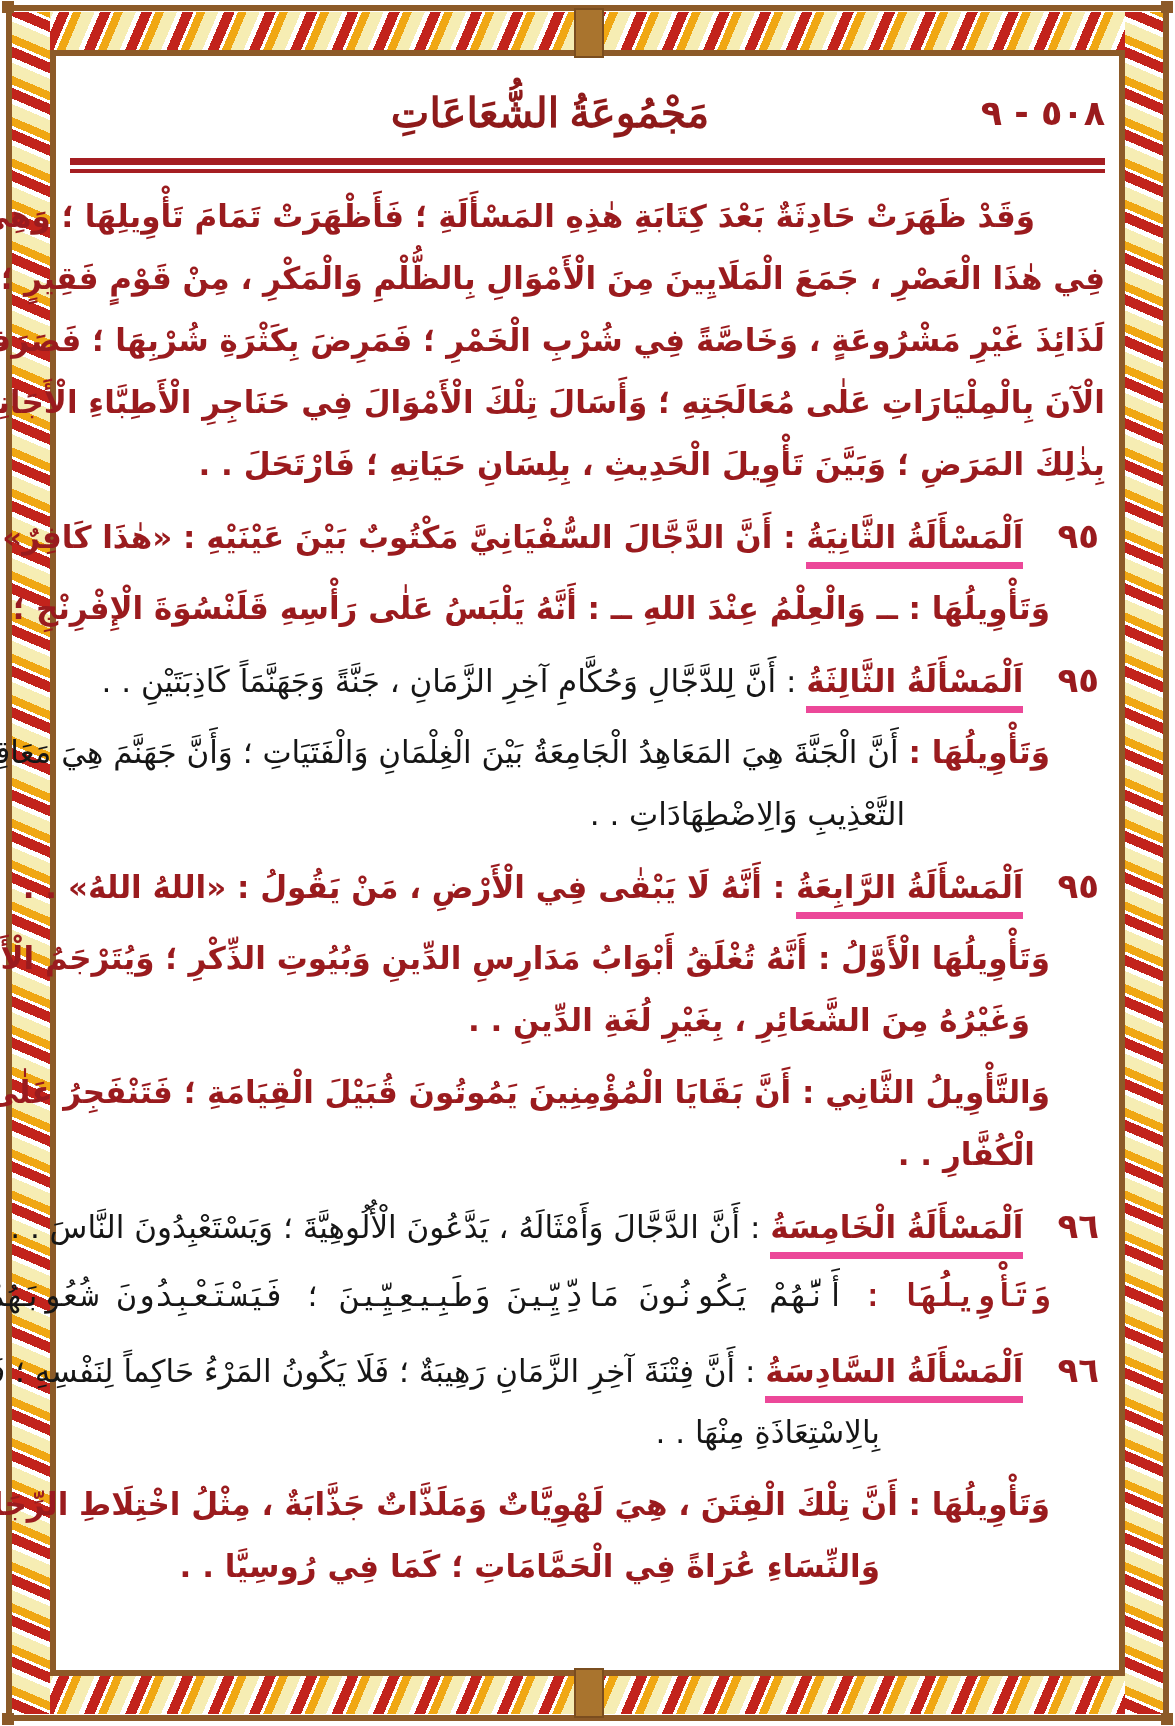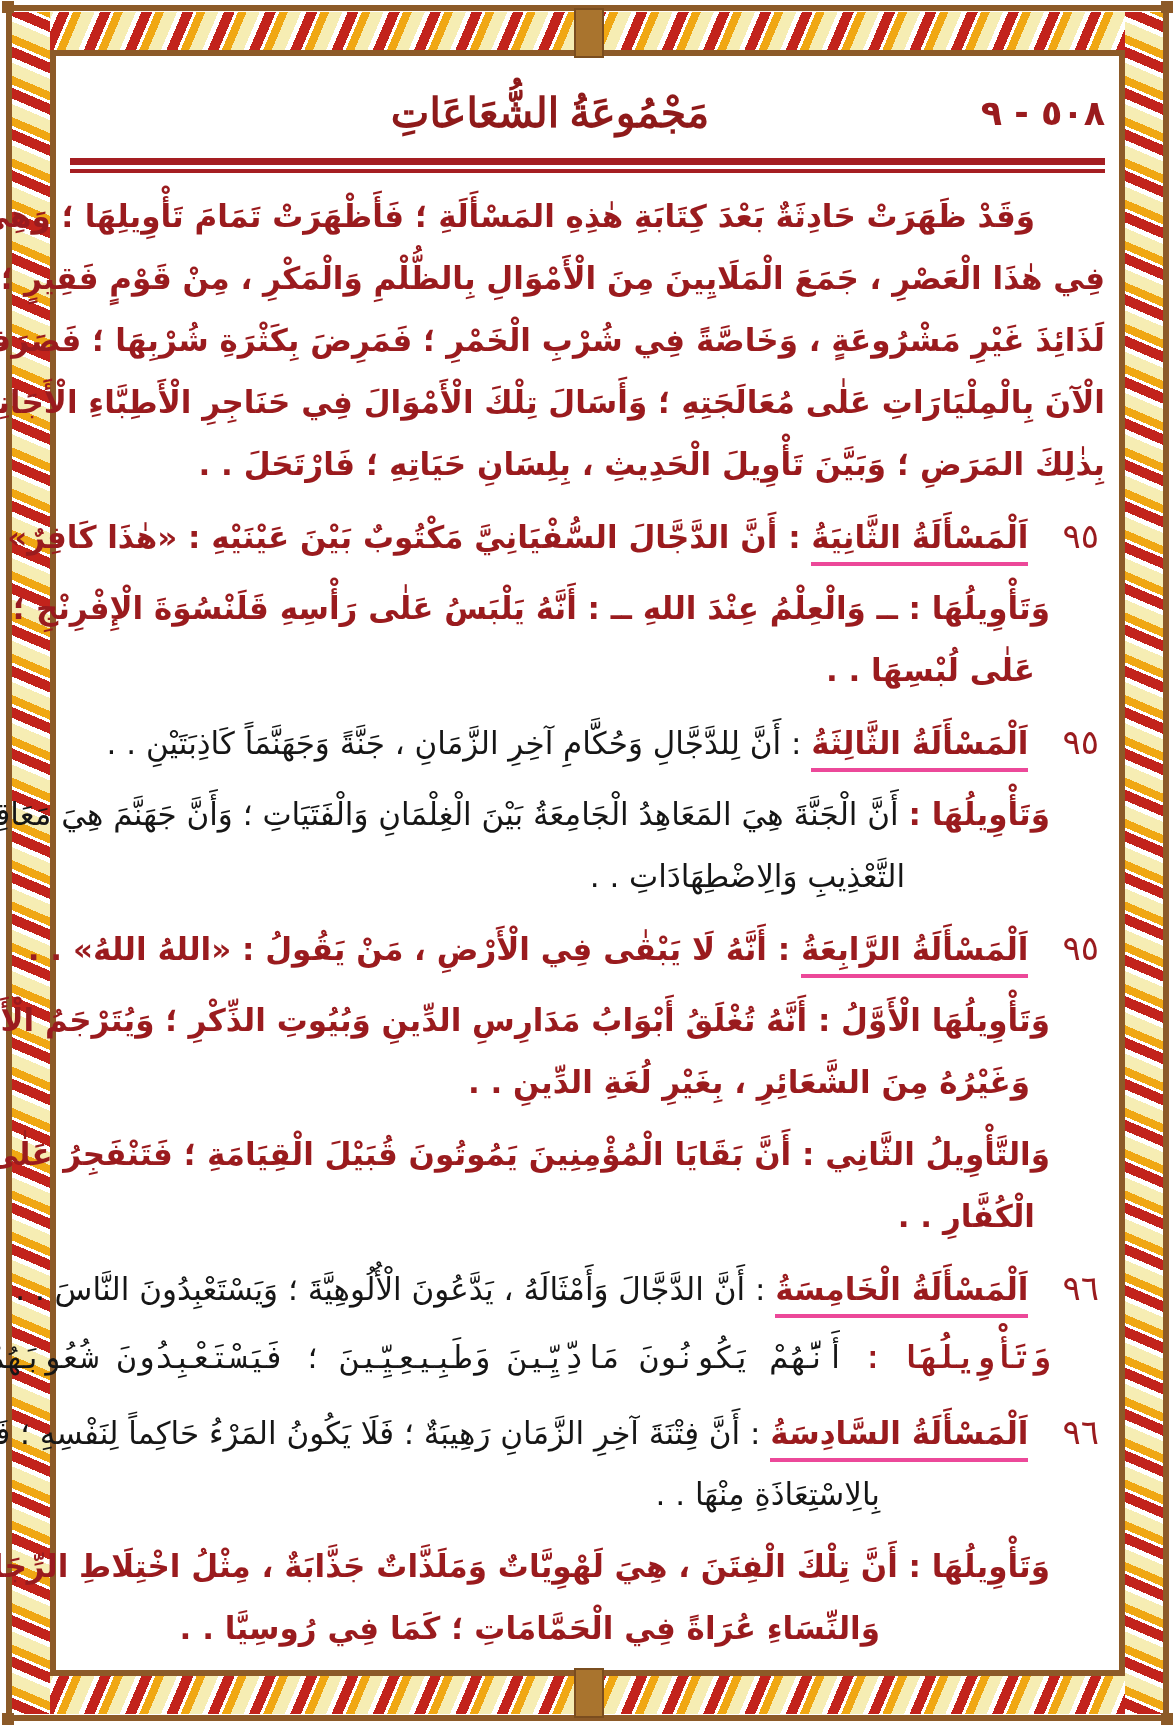--- a/index.html
+++ b/index.html
@@ -39,24 +39,24 @@
   .rule{margin-top:8px;}
   .rule .bar1{height:7px;background:#a51e22;}
   .rule .bar2{height:4px;background:#a51e22;margin-top:4px;}
   
   .body{margin-top:14px;direction:rtl;}
   .line{position:relative;height:62px;line-height:58px;font-size:31px;
         text-align:right;white-space:nowrap;direction:rtl;}
   .line.gap{margin-top:10px;}
   .seg-red{color:#9a1b1e;font-weight:bold;}
   .seg-black{color:#161616;font-weight:normal;}
-  .seg-hlead{color:#9a1b1e;font-weight:bold;border-bottom:4px solid #ec4899;
+  .seg-hlead{color:#9a1b1e;font-weight:bold;border-bottom:7px solid #ec4899;
              padding-bottom:7px;margin-top:30px;}
   .seg-tlead{color:#9a1b1e;font-weight:bold;}
-  .margin-num{display:inline-block;color:#9a1b1e;font-weight:normal;font-size:34px;
+  .margin-num{display:inline-block;color:#9a1b1e;font-weight:bold;font-size:34px;
               margin-left:34px;}
 </style>
 </head>
 <body>
 
 <div class="page">
 
   <div class="band band-h band-top"></div>
   <div class="band band-h band-bottom"></div>
   <div class="band band-v band-left"></div>
@@ -80,21 +80,20 @@
       <div class="bar2"></div>
     </div>
     <div class="body" id="body-lines">
         <div class="line" style="padding-right: 70px;"><span class="seg-red">وَقَدْ ظَهَرَتْ حَادِثَةٌ بَعْدَ كِتَابَةِ هٰذِهِ المَسْأَلَةِ ؛ فَأَظْهَرَتْ تَمَامَ تَأْوِيلِهَا ؛ وَهِيَ : أَنَّ جَبَّاراً</span></div>
         <div class="line" style="padding-right: 0px;"><span class="seg-red">فِي هٰذَا الْعَصْرِ ، جَمَعَ الْمَلَايِينَ مِنَ الْأَمْوَالِ بِالظُّلْمِ وَالْمَكْرِ ، مِنْ قَوْمٍ فَقِيرٍ ؛ فَأَسْرَفَ بِهَا فِي</span></div>
         <div class="line" style="padding-right: 0px;"><span class="seg-red">لَذَائِذَ غَيْرِ مَشْرُوعَةٍ ، وَخَاصَّةً فِي شُرْبِ الْخَمْرِ ؛ فَمَرِضَ بِكَثْرَةِ شُرْبِهَا ؛ فَصَرَفَ مَا يُقَدَّرُ</span></div>
         <div class="line" style="padding-right: 0px;"><span class="seg-red">الْآنَ بِالْمِلْيَارَاتِ عَلٰى مُعَالَجَتِهِ ؛ وَأَسَالَ تِلْكَ الْأَمْوَالَ فِي حَنَاجِرِ الْأَطِبَّاءِ الْأَجَانِبِ ؛ وَمَاتَ</span></div>
         <div class="line" style="padding-right: 0px;"><span class="seg-red">بِذٰلِكَ المَرَضِ ؛ وَبَيَّنَ تَأْوِيلَ الْحَدِيثِ ، بِلِسَانِ حَيَاتِهِ ؛ فَارْتَحَلَ . .</span></div>
         <div class="line gap" style="padding-right: 6px;"><span class="margin-num">٩٥</span><span class="seg-hlead">اَلْمَسْأَلَةُ الثَّانِيَةُ</span><span class="seg-red"> : أَنَّ الدَّجَّالَ السُّفْيَانِيَّ مَكْتُوبٌ بَيْنَ عَيْنَيْهِ : «هٰذَا كَافِرٌ» . .</span></div>
         <div class="line gap" style="padding-right: 55px;"><span class="seg-tlead">وَتَأْوِيلُهَا :</span><span class="seg-red"> ــ وَالْعِلْمُ عِنْدَ اللهِ ــ : أَنَّهُ يَلْبَسُ عَلٰى رَأْسِهِ قَلَنْسُوَةَ الْإِفْرِنْجِ ؛ وَيُجْبِرُ النَّاسَ</span></div>
-        <div class="line" style="padding-right: 70px;"><span class="seg-red">عَلٰى لُبْسِهَا . .</span></div>
         <div class="line gap" style="padding-right: 6px;"><span class="margin-num">٩٥</span><span class="seg-hlead">اَلْمَسْأَلَةُ الثَّالِثَةُ</span><span class="seg-black"> : أَنَّ لِلدَّجَّالِ وَحُكَّامِ آخِرِ الزَّمَانِ ، جَنَّةً وَجَهَنَّمَاً كَاذِبَتَيْنِ . .</span></div>
         <div class="line gap" style="padding-right: 55px;"><span class="seg-tlead">وَتَأْوِيلُهَا :</span><span class="seg-black"> أَنَّ الْجَنَّةَ هِيَ المَعَاهِدُ الْجَامِعَةُ بَيْنَ الْغِلْمَانِ وَالْفَتَيَاتِ ؛ وَأَنَّ جَهَنَّمَ هِيَ مَعَاقِلُ</span></div>
         <div class="line" style="padding-right: 200px;"><span class="seg-black">التَّعْذِيبِ وَالِاضْطِهَادَاتِ . .</span></div>
         <div class="line gap" style="padding-right: 6px;"><span class="margin-num">٩٥</span><span class="seg-hlead">اَلْمَسْأَلَةُ الرَّابِعَةُ</span><span class="seg-red"> : أَنَّهُ لَا يَبْقٰى فِي الْأَرْضِ ، مَنْ يَقُولُ : «اللهُ اللهُ» . .</span></div>
         <div class="line gap" style="padding-right: 55px;"><span class="seg-tlead">وَتَأْوِيلُهَا الْأَوَّلُ :</span><span class="seg-red"> أَنَّهُ تُغْلَقُ أَبْوَابُ مَدَارِسِ الدِّينِ وَبُيُوتِ الذِّكْرِ ؛ وَيُتَرْجَمُ الْأَذَانُ</span></div>
         <div class="line" style="padding-right: 75px;"><span class="seg-red">وَغَيْرُهُ مِنَ الشَّعَائِرِ ، بِغَيْرِ لُغَةِ الدِّينِ . .</span></div>
         <div class="line gap" style="padding-right: 55px;"><span class="seg-tlead">وَالتَّأْوِيلُ الثَّانِي :</span><span class="seg-red"> أَنَّ بَقَايَا الْمُؤْمِنِينَ يَمُوتُونَ قُبَيْلَ الْقِيَامَةِ ؛ فَتَنْفَجِرُ عَلٰى رُؤُوسِ</span></div>
         <div class="line" style="padding-right: 70px;"><span class="seg-red">الْكُفَّارِ . .</span></div>
         <div class="line gap" style="padding-right: 6px;"><span class="margin-num">٩٦</span><span class="seg-hlead">اَلْمَسْأَلَةُ الْخَامِسَةُ</span><span class="seg-black"> : أَنَّ الدَّجَّالَ وَأَمْثَالَهُ ، يَدَّعُونَ الْأُلُوهِيَّةَ ؛ وَيَسْتَعْبِدُونَ النَّاسَ . .</span></div>
         <div class="line gap" style="padding-right: 55px; font-family: Liberation Mono, monospace;"><span class="seg-tlead">وَتَأْوِيلُهَا :</span><span class="seg-black"> أَنَّهُمْ يَكُونُونَ مَادِّيِّينَ وَطَبِيعِيِّينَ ؛ فَيَسْتَعْبِدُونَ شُعُوبَهُمْ . .</span></div>

